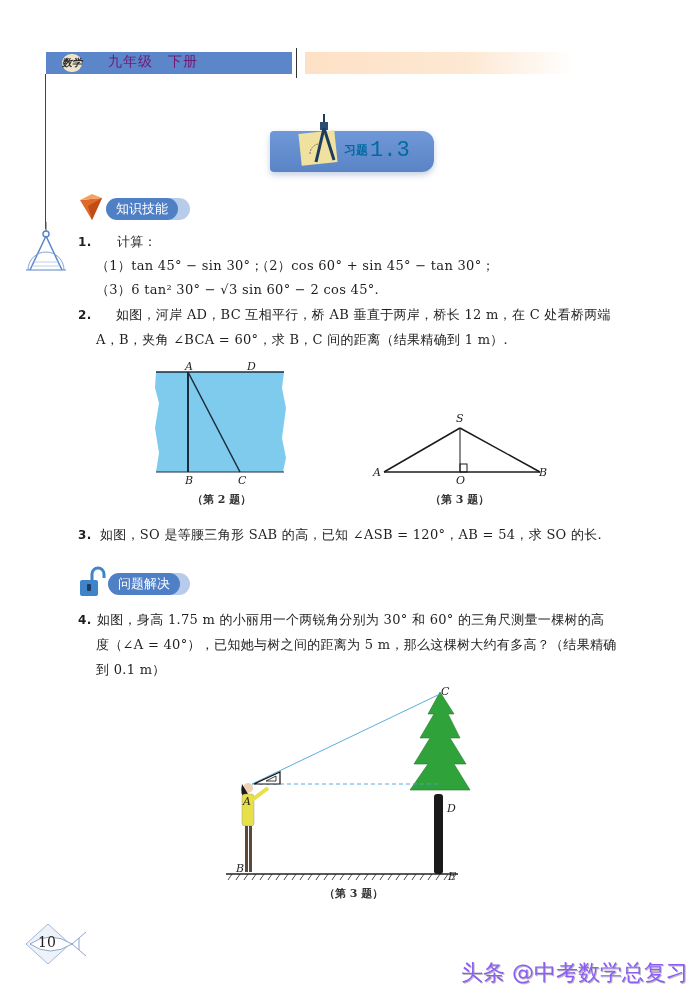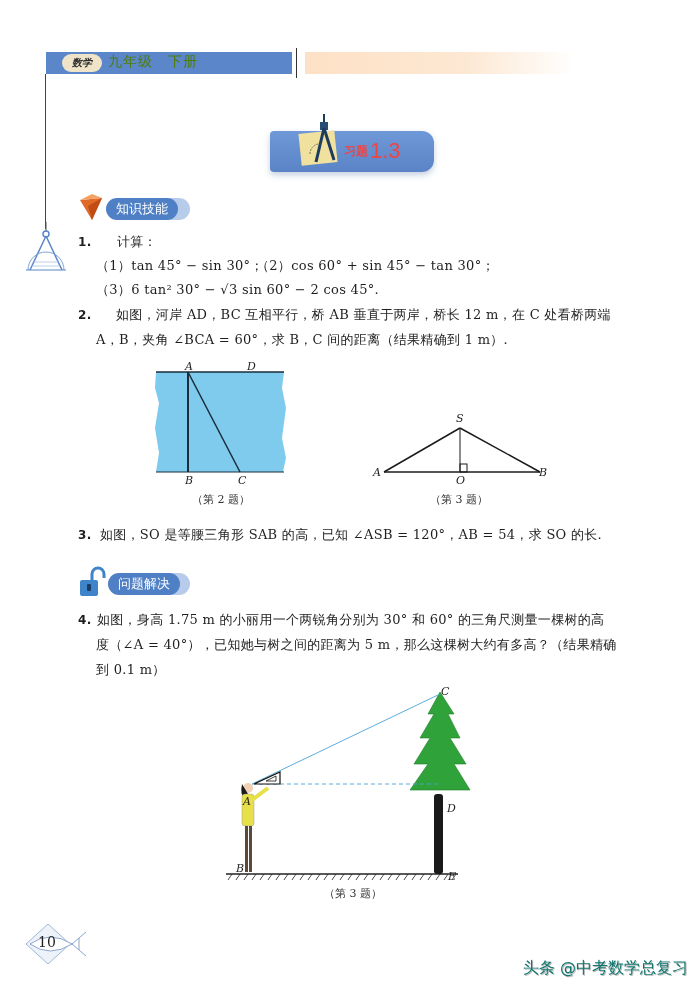--- a/index.html
+++ b/index.html
@@ -3,45 +3,45 @@
   <meta charset="utf-8">
   <style>
     html, body { margin: 0; padding: 0; }
     body {
       width: 700px; height: 1000px; background: #ffffff; position: relative; overflow: hidden;
       font-family: "DejaVu Serif", "Liberation Serif", serif; color: #1e1e1e;
     }
     .abs { position: absolute; }
     
     .hdr-bar { left: 46px; top: 52px; width: 246px; height: 22px; background: #5b86c9; }
-    .hdr-badge { left: 62px; top: 54px; width: 40px; height: 18px; border-radius: 9px; background: #efe4c8;
+    .hdr-badge { left: 62px; top: 54px; width: 20px; height: 18px; border-radius: 9px; background: #efe4c8;
       font-family: "DejaVu Sans", sans-serif; font-size: 10px; font-weight: bold; color: #2c2c2c; text-align: center; line-height: 18px; font-style: italic; }
-    .hdr-text { left: 108px; top: 53px; color: #4d7c0f; font-family: "DejaVu Sans", sans-serif; font-size: 14px; letter-spacing: 1px; word-spacing: 10px; }
+    .hdr-text { left: 108px; top: 53px; color: #701a75; font-family: "DejaVu Sans", sans-serif; font-size: 14px; letter-spacing: 1px; word-spacing: 10px; }
     .hdr-vline { left: 296px; top: 48px; width: 1px; height: 30px; background: #333; }
     .hdr-peach { left: 305px; top: 52px; width: 270px; height: 22px;
       background: linear-gradient(90deg, #fde1c6 0%, #fde8d3 60%, #ffffff 100%); }
     .margin-vline { left: 45px; top: 74px; width: 1px; height: 155px; background: #444; }
     
     .title-banner { left: 270px; top: 131px; width: 164px; height: 41px; border-radius: 4px 12px 12px 4px;
       background: linear-gradient(180deg, #6f98d8 0%, #5a84c6 100%);
       box-shadow: 0 3px 6px rgba(90,120,170,0.35); }
     .title-note { left: 300px; top: 132px; width: 36px; height: 32px; background: #f1e19e; transform: rotate(-6deg); }
-    .title-text { left: 344px; top: 138px; color: #ef4444; font-family: Liberation Sans, sans-serif; }
+    .title-text { left: 344px; top: 138px; color: #0369a1; font-family: Liberation Mono, monospace; }
     .title-text .t1 { font-size: 12px; font-weight: bold; vertical-align: middle; }
     .title-text .t2 { font-size: 22px; vertical-align: middle; margin-left: 2px; }
     
     .pill { height: 22px; border-radius: 11px; background: #4f7fc4; color: #fff;
       font-family: "DejaVu Sans", sans-serif; font-size: 13px; line-height: 22px; padding: 0 10px; }
     .pill-ghost { height: 22px; border-radius: 11px; background: #b7cbeb; }
     
     .line { font-size: 13px; white-space: nowrap; letter-spacing: 0.3px; }
     .num { font-family: "DejaVu Sans", sans-serif; font-weight: bold; font-size: 12px; }
-    .cap { font-size: 11px; color: #333; }
+    .cap { font-size: 11px; color: #333; font-weight: bold; }
     .lbl { font-style: italic; font-size: 11px; font-family: "DejaVu Serif", serif; }
-    .footer-wm { right: 12px; top: 958px; font-family: "DejaVu Sans", sans-serif; font-size: 16px; color: #0f766e;
+    .footer-wm { right: 12px; top: 958px; font-family: "DejaVu Sans", sans-serif; font-size: 22px; color: #8b5cf6;
       text-shadow: 1px 1px 0 #bbb; }
   </style>
 </head>
 <body>
 
 <div class="abs hdr-bar"></div>
 <div class="abs hdr-badge">数学</div>
 <div class="abs hdr-text">九年级　下册</div>
 <div class="abs hdr-vline"></div>
 <div class="abs hdr-peach"></div>

